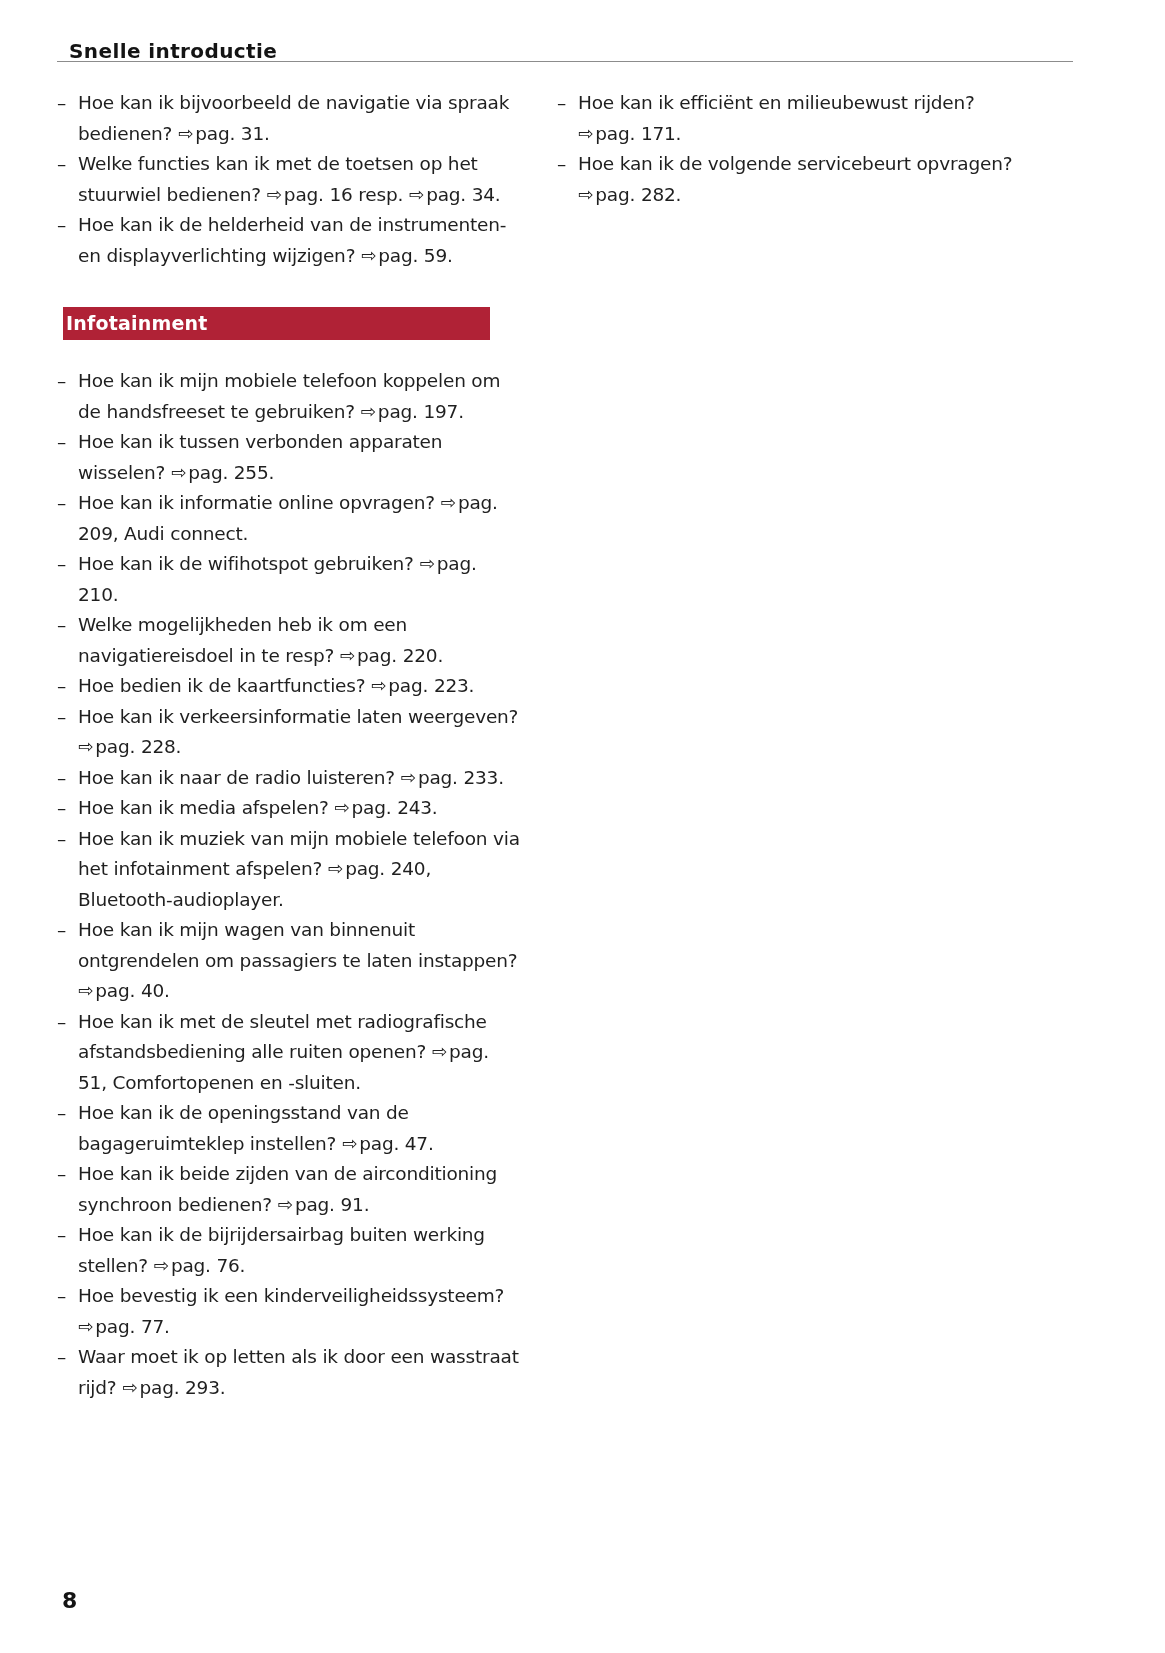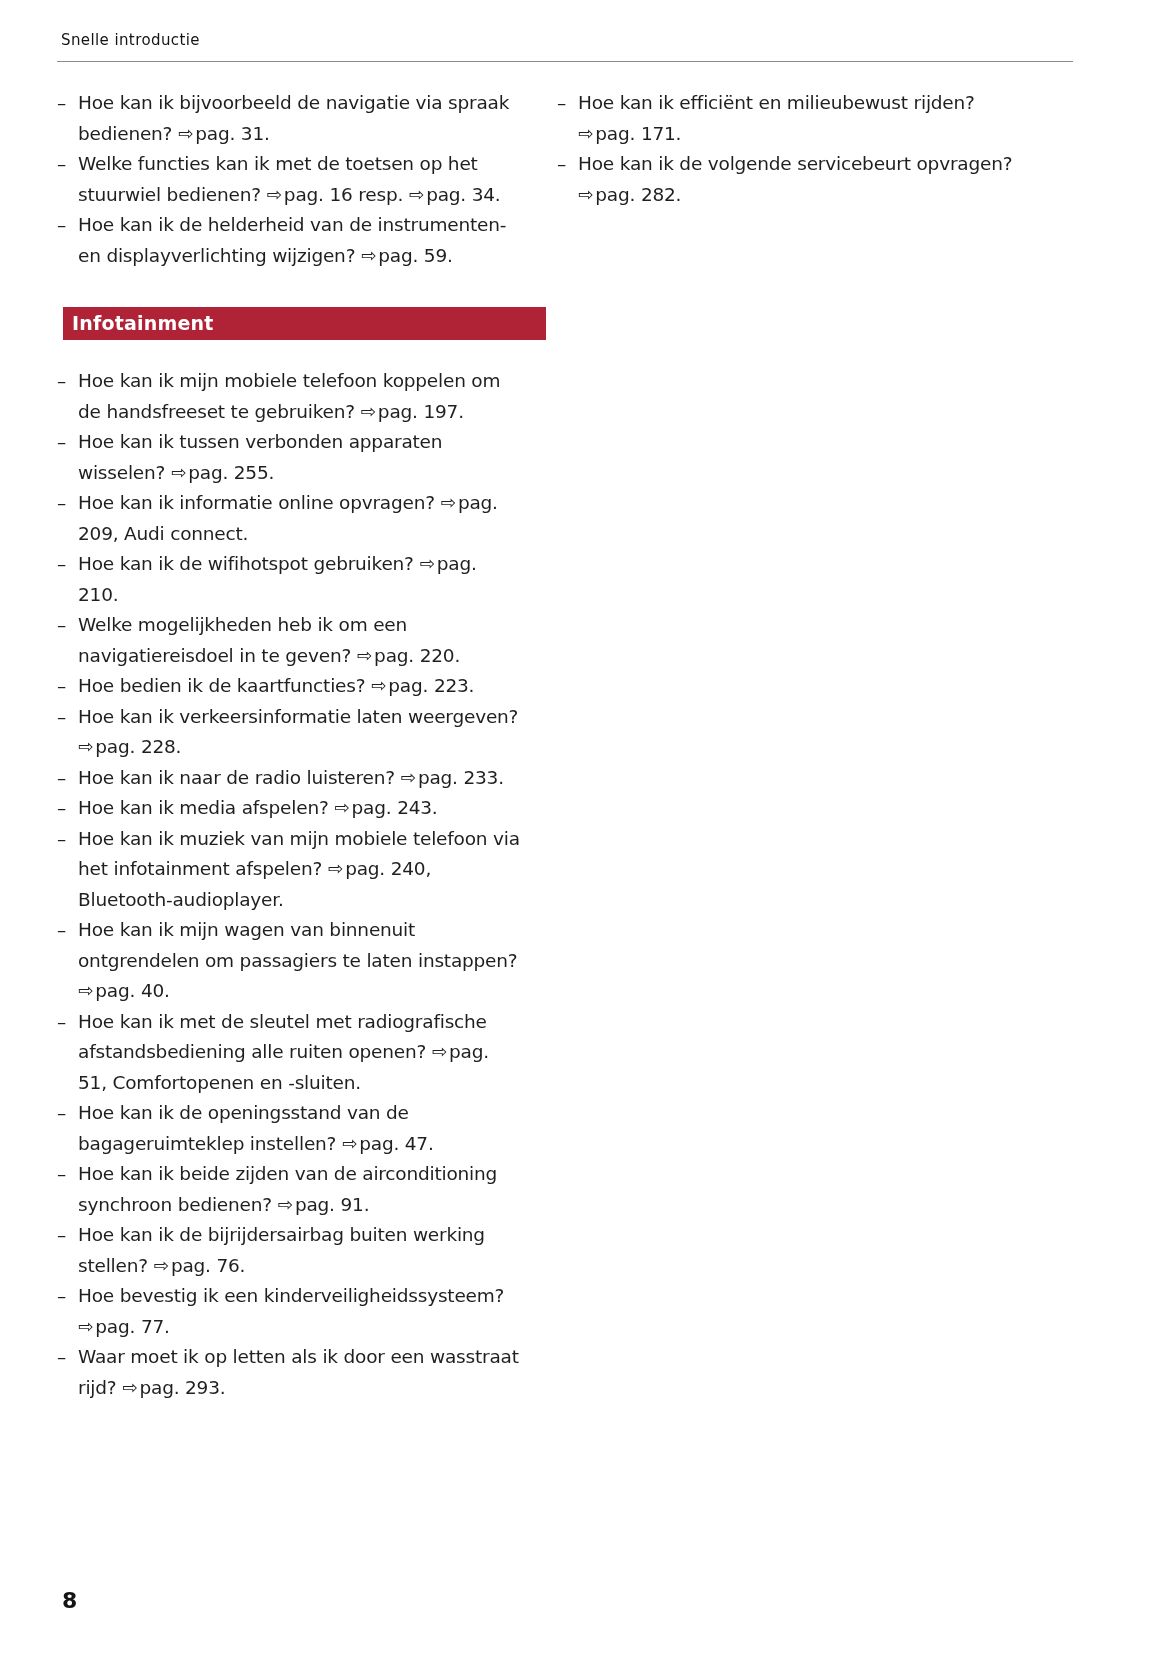--- a/index.html
+++ b/index.html
@@ -3,38 +3,38 @@
 <meta charset="utf-8">
 <style>
   html,body{margin:0;padding:0;}
   body{
     width:1165px;height:1653px;background:#ffffff;
     font-family:"DejaVu Sans","Liberation Sans",sans-serif;
     color:#1f1f1f;overflow:hidden;
   }
   .page{position:relative;width:1165px;height:1653px;background:#fff;}
   .page-header{
-    position:absolute;left:57px;top:27px;margin:4px;
-    font-size:15px;font-weight:normal;letter-spacing:0.4px;color:#141414;
+    position:absolute;left:57px;top:27px;margin:12px;
+    font-size:20px;font-weight:bold;letter-spacing:0.4px;color:#141414;
   }
   .header-rule{
     position:absolute;left:57px;top:61px;width:1016px;height:1px;
     background:#8c8c8c;
   }
   .content{
     position:absolute;left:57px;top:88px;width:1060px;
     display:flex;gap:35px;align-items:flex-start;
   }
   .col{flex:none;}
   .col-left{width:465px;}
   .col-right{width:460px;}
   .section{margin:0;}
   .section-bar{
-    box-sizing:border-box;width:483px;height:33px;line-height:33px;
-    margin:36px 0 26px 6px;padding-left:9px;
+    box-sizing:border-box;width:427px;height:33px;line-height:33px;
+    margin:36px 0 26px 6px;padding-left:3px;
     background:#b02236;color:#ffffff;
     font-size:19px;font-weight:bold;letter-spacing:0.2px;
   }
   .qlist{list-style:none;margin:0;padding:0;}
   .qitem{
     position:relative;padding-left:21px;
     font-size:18.5px;line-height:30.5px;letter-spacing:-0.2px;
     text-align:left;
   }
   .dash{position:absolute;left:0;top:0;}
@@ -60,21 +60,21 @@
             <li class="qitem"><span class="dash">–</span><span class="txt">Hoe kan ik de helderheid van de instrumenten- en displayverlichting wijzigen? </span><span class="arrow">⇨</span><span class="ref">pag. 59</span><span class="txt">.</span></li>
           </ul>
         </section>
         <section class="section">
           <div class="section-bar">Infotainment</div>
           <ul class="qlist">
             <li class="qitem"><span class="dash">–</span><span class="txt">Hoe kan ik mijn mobiele telefoon koppelen om de handsfreeset te gebruiken? </span><span class="arrow">⇨</span><span class="ref">pag. 197</span><span class="txt">.</span></li>
             <li class="qitem"><span class="dash">–</span><span class="txt">Hoe kan ik tussen verbonden apparaten wisselen? </span><span class="arrow">⇨</span><span class="ref">pag. 255</span><span class="txt">.</span></li>
             <li class="qitem"><span class="dash">–</span><span class="txt">Hoe kan ik informatie online opvragen? </span><span class="arrow">⇨</span><span class="ref">pag. 209, Audi connect</span><span class="txt">.</span></li>
             <li class="qitem"><span class="dash">–</span><span class="txt">Hoe kan ik de wifihotspot gebruiken? </span><span class="arrow">⇨</span><span class="ref">pag. 210</span><span class="txt">.</span></li>
-            <li class="qitem"><span class="dash">–</span><span class="txt">Welke mogelijkheden heb ik om een navigatiereisdoel in te geven? </span><span class="arrow">⇨</span><span class="ref">pag. 220</span><span class="txt">.</span></li>
+            <li class="qitem"><span class="dash">–</span><span class="txt">Welke mogelijkheden heb ik om een navigatiereisdoel in te resp? </span><span class="arrow">⇨</span><span class="ref">pag. 220</span><span class="txt">.</span></li>
             <li class="qitem"><span class="dash">–</span><span class="txt">Hoe bedien ik de kaartfuncties? </span><span class="arrow">⇨</span><span class="ref">pag. 223</span><span class="txt">.</span></li>
             <li class="qitem"><span class="dash">–</span><span class="txt">Hoe kan ik verkeersinformatie laten weergeven? </span><span class="arrow">⇨</span><span class="ref">pag. 228</span><span class="txt">.</span></li>
             <li class="qitem"><span class="dash">–</span><span class="txt">Hoe kan ik naar de radio luisteren? </span><span class="arrow">⇨</span><span class="ref">pag. 233</span><span class="txt">.</span></li>
             <li class="qitem"><span class="dash">–</span><span class="txt">Hoe kan ik media afspelen? </span><span class="arrow">⇨</span><span class="ref">pag. 243</span><span class="txt">.</span></li>
             <li class="qitem"><span class="dash">–</span><span class="txt">Hoe kan ik muziek van mijn mobiele telefoon via het infotainment afspelen? </span><span class="arrow">⇨</span><span class="ref">pag. 240, Bluetooth-audioplayer</span><span class="txt">.</span></li>
           </ul>
         </section>
         <section class="section">
           <ul class="qlist">
             <li class="qitem"><span class="dash">–</span><span class="txt">Hoe kan ik mijn wagen van binnenuit ontgrendelen om passagiers te laten instappen? </span><span class="arrow">⇨</span><span class="ref">pag. 40</span><span class="txt">.</span></li>

